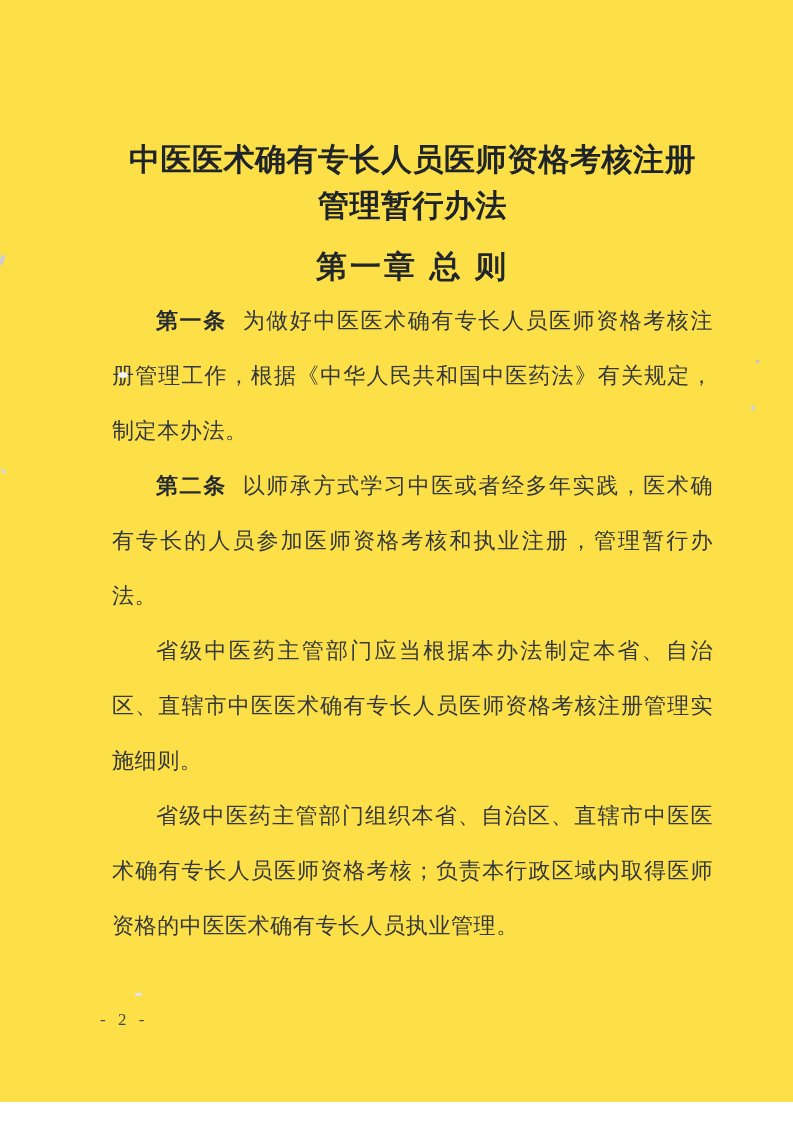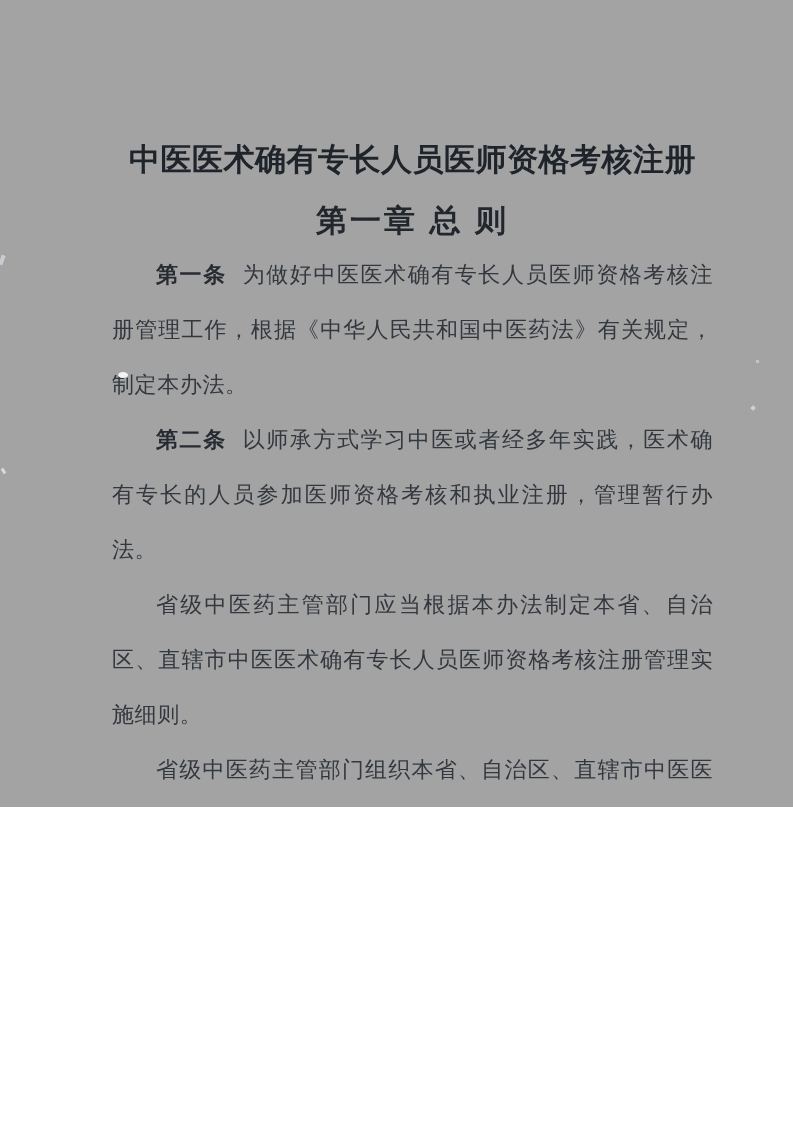--- a/index.html
+++ b/index.html
@@ -10,22 +10,22 @@
     width: 793px;
     height: 1121px;
     background: #ffffff;
     font-family: "Liberation Serif", serif;
     color: #30343b;
     overflow: hidden;
   }
   .page {
     position: relative;
     width: 793px;
-    height: 807px;
-    background: #a3a3a3;
+    height: 1102px;
+    background: #fde047;
     overflow: hidden;
   }
   .content {
     position: absolute;
     left: 112px;
     top: 0;
     width: 601px;
   }
   .doc-title {
     margin: 137px 0 0 0;
@@ -92,20 +92,21 @@
 </style>
 </head>
 <body>
 
 <div class="page">
 
   <div class="content">
 
     <h1 class="doc-title">
       <span class="title-line">中医医术确有专长人员医师资格考核注册</span>
+      <span class="title-line">管理暂行办法</span>
     </h1>
 
     <h2 class="chapter-heading">第一章 总 则</h2>
 
     <p class="para"><span class="article-label">第一条</span><span class="article-text">为做好中医医术确有专长人员医师资格考核注册管理工作，根据《中华人民共和国中医药法》有关规定，制定本办法。</span></p>
 
     <p class="para"><span class="article-label">第二条</span><span class="article-text">以师承方式学习中医或者经多年实践，医术确有专长的人员参加医师资格考核和执业注册，管理暂行办法。</span></p>
 
 
     <p class="para"><span class="article-label"></span><span class="article-text">省级中医药主管部门应当根据本办法制定本省、自治区、直辖市中医医术确有专长人员医师资格考核注册管理实施细则。</span></p>

